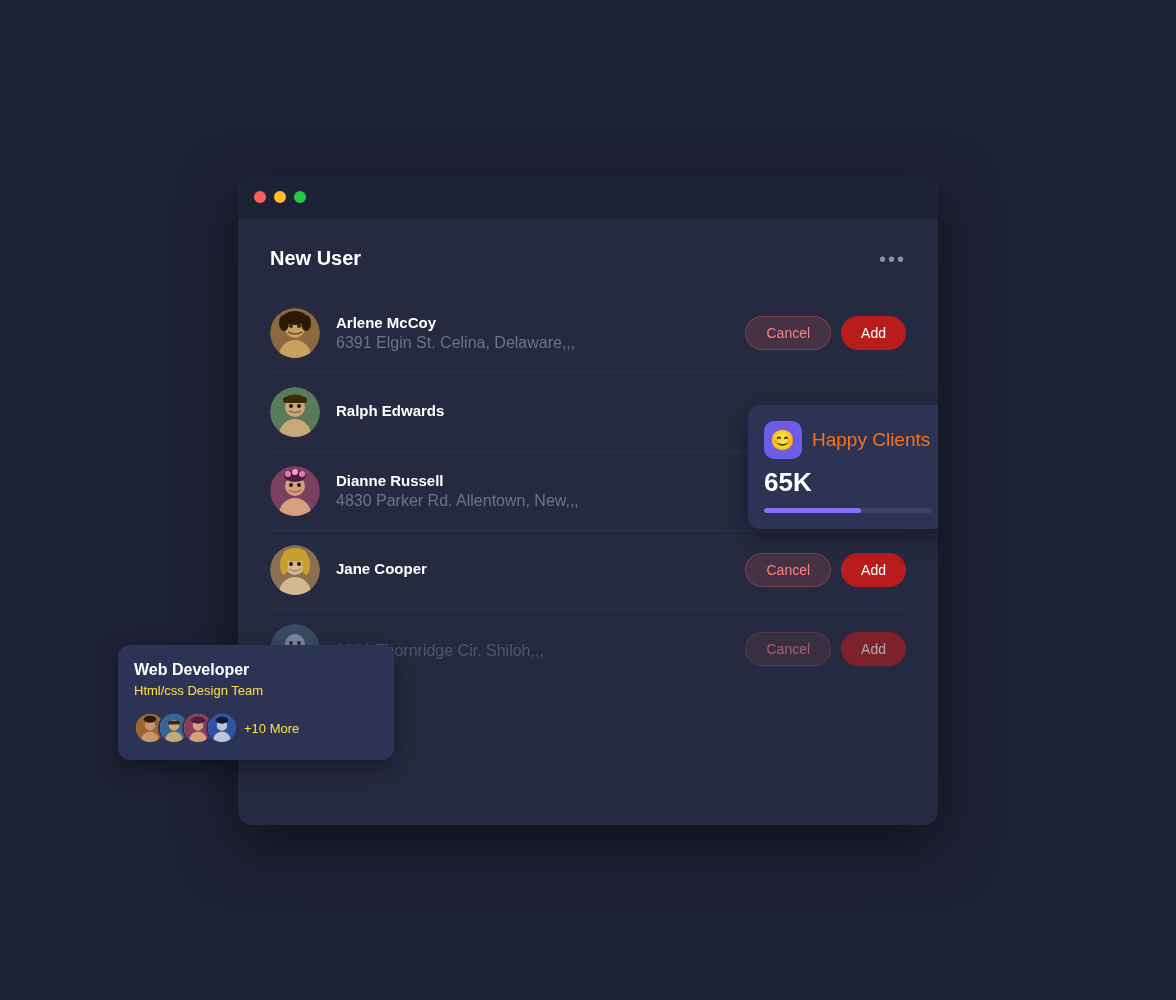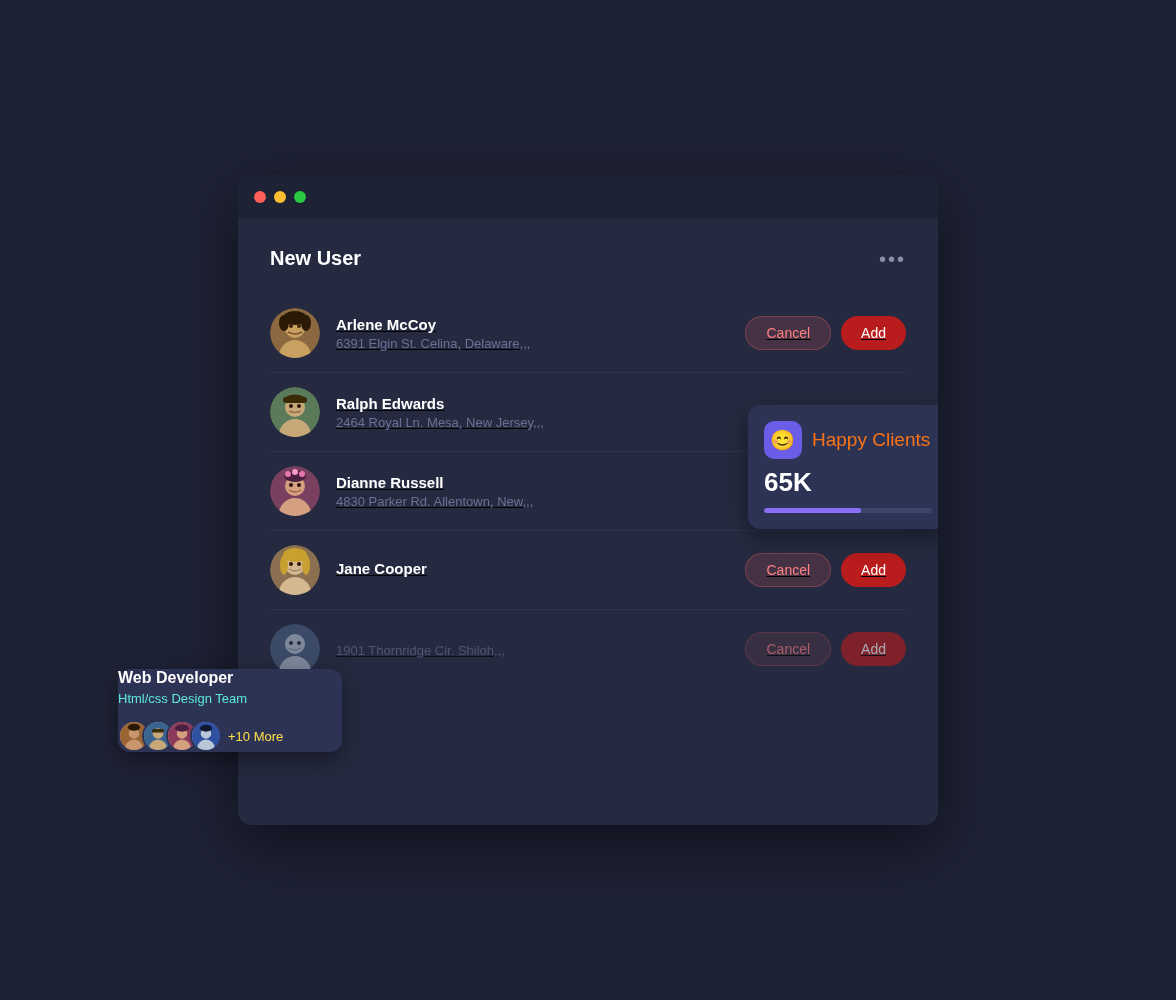--- a/index.html
+++ b/index.html
@@ -90,21 +90,20 @@
       flex-direction: column;
       gap: 0;
     }
 
     .user-row {
       display: flex;
       align-items: center;
       padding: 14px 0;
       border-bottom: 1px solid #2e3450;
       position: relative;
-      text-decoration: underline;
     }
 
     .user-row:last-child {
       border-bottom: none;
     }
 
     
     .avatar-circle {
       width: 50px;
       height: 50px;
@@ -121,21 +120,21 @@
 
     .user-name {
       color: #ffffff;
       font-size: 15px;
       font-weight: 600;
       margin-bottom: 3px;
     }
 
     .user-address {
       color: #6b7194;
-      font-size: 13px;
+      font-size: 16px;
     }
 
     .action-buttons {
       display: flex;
       gap: 10px;
       margin-left: 16px;
       justify-content: space-between;
     }
 
     .btn-cancel {
@@ -214,37 +213,37 @@
       height: 100%;
       background: #8b6ef7;
       border-radius: 3px;
       width: 58%;
     }
 
     
     .web-dev-card {
       position: absolute;
       left: -120px;
-      bottom: 88px;
-      width: 224px;
+      bottom: 80px;
+      width: 276px;
       background: #2d3355;
       border-radius: 12px;
-      padding: 0;
+      padding: 16px;
       box-shadow: 0 8px 24px rgba(0,0,0,0.4);
     }
 
     .web-dev-title {
       color: #ffffff;
       font-size: 16px;
       font-weight: 600;
       margin-bottom: 4px;
     }
 
     .web-dev-subtitle {
-      color: #5eead4;
+      color: #fde047;
       font-size: 13px;
       margin-bottom: 14px;
     }
 
     .team-avatars {
       display: flex;
       align-items: center;
       gap: -6px;
     }
 
@@ -336,21 +335,20 @@
               <circle cx="25" cy="48" r="16" fill="#c8a878"></circle>
               <circle cx="21" cy="19" r="2" fill="#2a1a08"></circle>
               <circle cx="29" cy="19" r="2" fill="#2a1a08"></circle>
               <path d="M15 12 Q25 6 35 12" stroke="#3a2a08" stroke-width="3" fill="none"></path>
               <rect x="13" y="10" width="24" height="6" rx="3" fill="#3a2a08"></rect>
               <path d="M19 24 Q25 27 31 24" stroke="#9a7050" stroke-width="1.5" fill="none"></path>
             </svg>
           </div>
           <div class="user-info">
             <div class="user-name">Ralph Edwards</div>
-            <div class="user-address">2464 Royal Ln. Mesa, New Jersey,,,</div>
           </div>
 
         </div>
 
         <div class="user-row">
           <div class="avatar-circle">
             <svg class="face-svg" viewBox="0 0 50 50" xmlns="http://www.w3.org/2000/svg">
               <circle cx="25" cy="25" r="25" fill="#7a4060"></circle>
               <circle cx="25" cy="20" r="10" fill="#d4a080"></circle>
               <circle cx="25" cy="48" r="16" fill="#d4a080"></circle>

